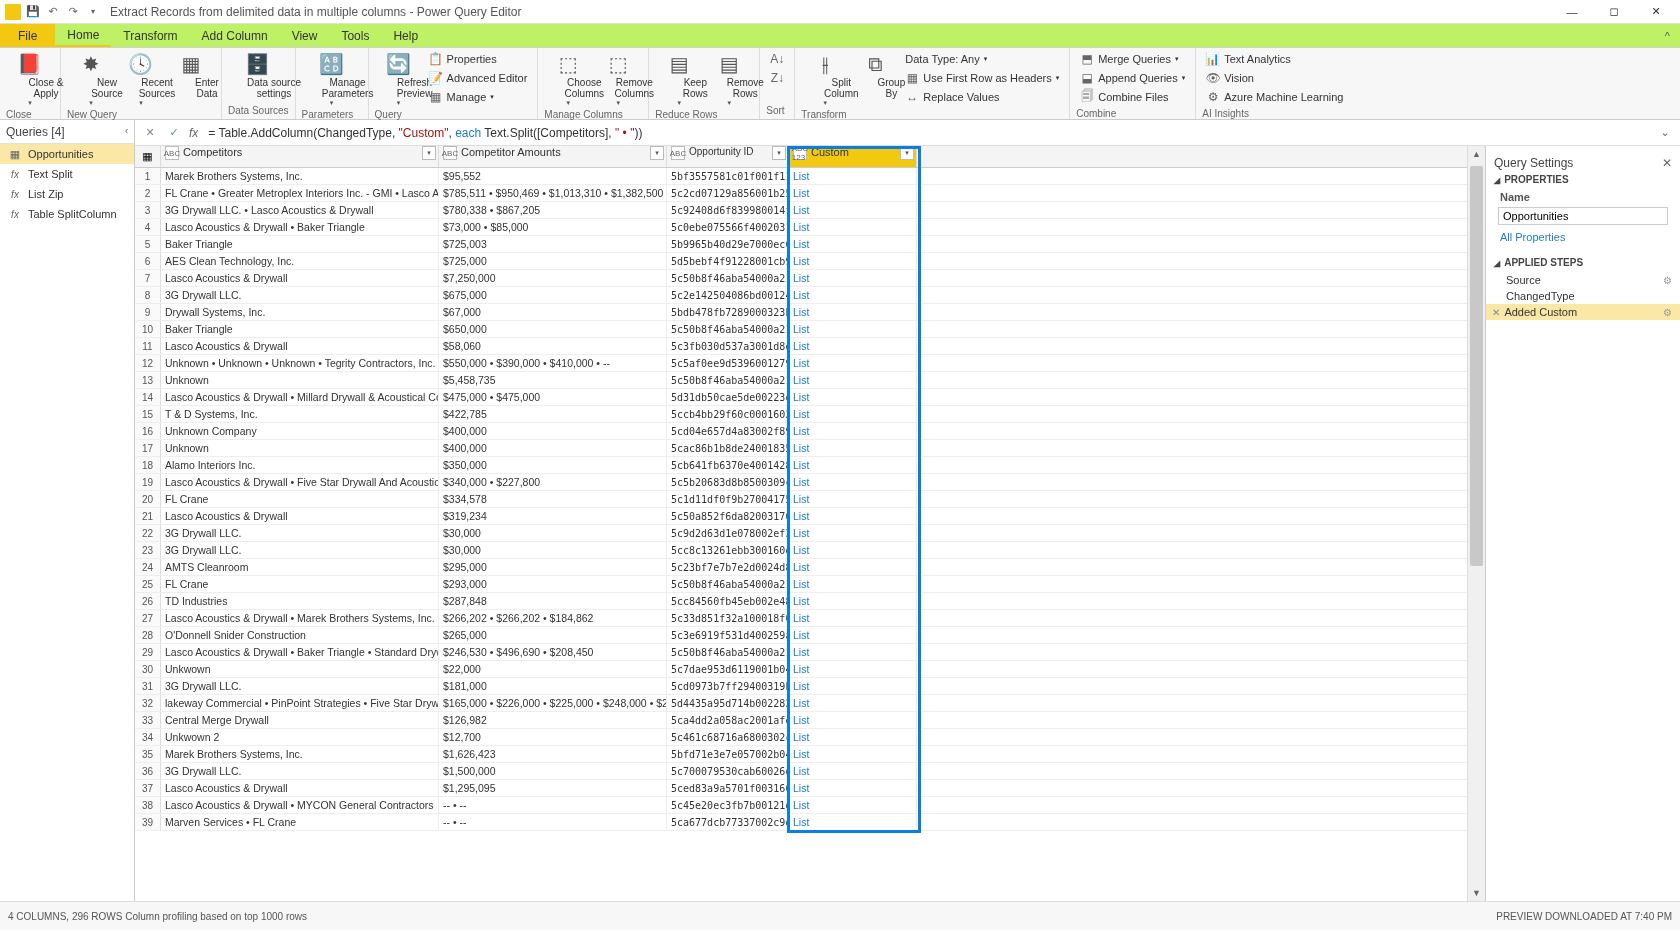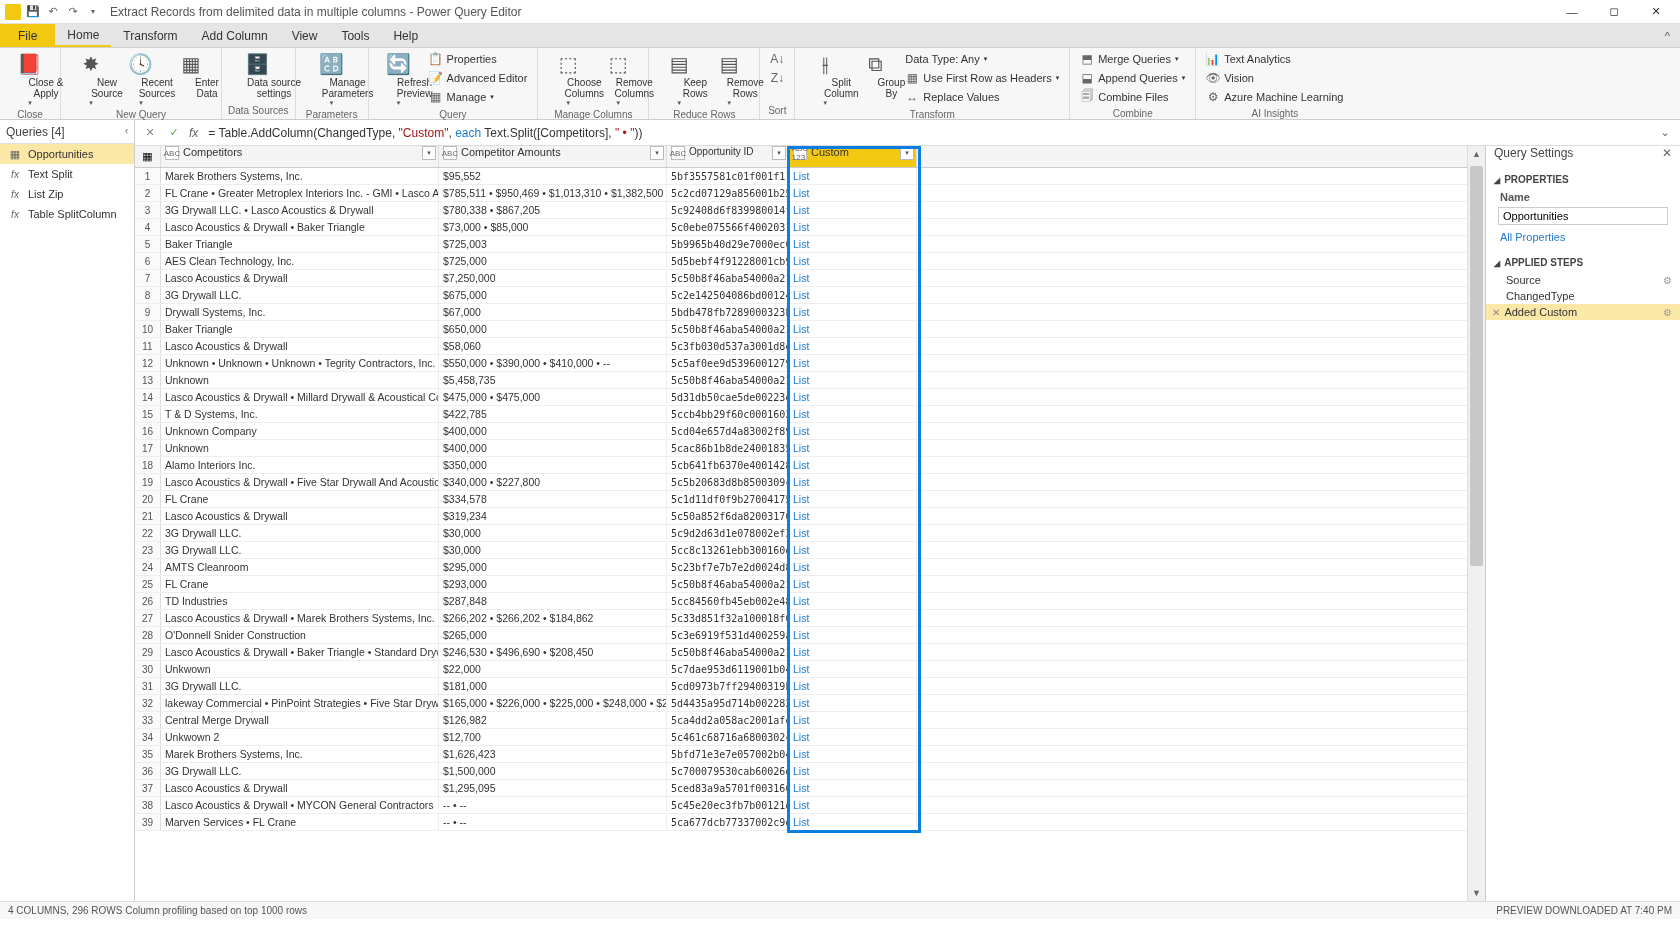--- a/index.html
+++ b/index.html
@@ -8,31 +8,31 @@
 
 .titlebar { height: 24px; background: #fff; display: flex; align-items: center; padding: 0 4px; border-bottom: 1px solid #e0e0e0; }
 .titlebar .qat { display: flex; gap: 2px; align-items: center; }
 .titlebar .qat-icon { width: 18px; height: 18px; display: flex; align-items: center; justify-content: center; color: #666; }
 .titlebar .title-text { margin-left: 8px; color: #555; font-size: 12px; }
 .titlebar .win-controls { margin-left: auto; display: flex; gap: 2px; }
 .titlebar .win-btn { width: 40px; height: 22px; display: flex; align-items: center; justify-content: center; color: #333; }
 .pbi-icon { width: 16px; height: 16px; background: #f2c811; border-radius: 1px; }
 
 
-.menubar { height: 24px; display: flex; align-items: stretch; background: #e5e5e5; border-bottom: 1px solid #d0d0d0; }
+.menubar { height: 24px; display: flex; align-items: stretch; background: #bef264; border-bottom: 1px solid #d0d0d0; }
 .menu-tab { padding: 4px 12px; font-size: 12px; color: #333; display: flex; align-items: center; cursor: pointer; }
 .menu-tab.file { background: #f2c811; color: #333; font-weight: 400; padding: 4px 18px; }
 .menu-tab.active { border-bottom: 2px solid #f2c811; }
 .ribbon-collapse { margin-left: auto; padding: 0 10px; display:flex;align-items:center;color:#555;}
 
 
 .ribbon { height: 72px; background: #f7f7f7; border-bottom: 1px solid #ccc; display: flex; }
 .ribbon-group { border-right: 1px solid #ddd; padding: 2px 6px 0 6px; display: flex; flex-direction: column; }
 .ribbon-group-content { display: flex; flex: 1; align-items: flex-start; gap: 2px; }
-.ribbon-group-label { text-align: center; font-size: 10px; color: #666; padding: 2px 0 3px 0; }
+.ribbon-group-label { text-align: left; font-size: 10px; color: #666; padding: 2px 0 3px 0; }
 .ribbon-big-btn { display: flex; flex-direction: column; align-items: center; justify-content: flex-start; width: 48px; padding-top: 2px; cursor: pointer; }
 .ribbon-big-btn .ricon { width: 32px; height: 24px; display: flex; align-items: center; justify-content: center; font-size: 20px; color: #555; }
 .ribbon-big-btn .rlabel { font-size: 10px; text-align: center; line-height: 11px; color: #333; margin-top: 1px; margin-left: 32px; }
 .ribbon-big-btn .rarrow { font-size: 7px; color: #555; }
 .ribbon-small-col { display: flex; flex-direction: column; gap: 1px; }
 .ribbon-small-btn { display: flex; align-items: center; gap: 4px; padding: 1px 4px; font-size: 11px; color: #333; cursor: pointer; height: 18px; }
 .ribbon-small-btn .sicon { width: 14px; height: 14px; display:inline-flex;align-items:center;justify-content:center;color:#666;font-size:12px;}
 .ribbon-ic { color: #599e3e; } .ribbon-ic-r { color: #c83232; } .ribbon-ic-b { color: #3b78b5; }
 
 
@@ -78,34 +78,34 @@
 
 .custom-highlight { position: absolute; top: 0; border: 3px solid #0a7fe0; pointer-events: none; }
 
 .vscroll-gutter { width: 18px; background: #f0f0f0; border-left: 1px solid #ddd; position:relative;}
 .vscroll-thumb { position:absolute; top: 20px; left:2px; right:2px; height: 400px; background:#c8c8c8; border-radius:2px;}
 .vscroll-up,.vscroll-down{position:absolute;left:0;right:0;height:16px;display:flex;align-items:center;justify-content:center;color:#666;font-size:9px;}
 .vscroll-up{top:0;} .vscroll-down{bottom:0;}
 
 
 .settings-panel { width: 195px; border-left: 1px solid #ccc; background: #fff; padding: 0; }
-.settings-header { height: 24px; display: flex; align-items: flex-start; justify-content: space-between; padding: 0 8px; font-size: 12px; color: #444; }
+.settings-header { height: 24px; display: flex; align-items: flex-end; justify-content: space-between; padding: 0 8px; font-size: 12px; color: #444; }
 .settings-close { color:#666; cursor:pointer;}
 .settings-section-h { padding: 4px 8px; font-size: 10px; font-weight: bold; color: #444; }
 .settings-section-h .tri { font-size: 8px; margin-right: 4px; }
 .settings-label { padding: 2px 14px; font-size: 11px; color: #555; font-weight: bold; }
 .settings-input { margin: 2px 12px 4px 12px; padding: 2px 4px; border: 1px solid #ccc; font-size: 11px; width: calc(100% - 24px); }
 .settings-link { padding: 2px 14px; color: #1f7acc; font-size: 11px; cursor:pointer;}
 .step-item { padding: 2px 8px 2px 20px; font-size: 11px; color: #333; cursor: pointer; display:flex;align-items:center;justify-content:space-between;}
 .step-item.sel { background: #fbe8a6; }
 .step-item .step-del { color:#888; font-size:10px; margin-left:-14px; margin-right:4px;}
 .step-item .gear { color:#999; font-size:10px;}
 
 
-.statusbar { height: 18px; background: #f7f7f7; border-top: 1px solid #ddd; display: flex; align-items: center; padding: 8px 8px; font-size: 10px; color: #555; justify-content: space-between; gap: 8px; }
+.statusbar { height: 18px; background: #f7f7f7; border-top: 1px solid #ddd; display: flex; align-items: center; padding: 14px 8px; font-size: 10px; color: #555; justify-content: space-between; gap: 8px; }
 </style>
 </head>
 <body>
 
 <div class="titlebar">
   <div class="qat">
     <span class="qat-icon">
         <span class="pbi-icon"></span>
       </span>
     <span class="qat-icon">💾</span>

